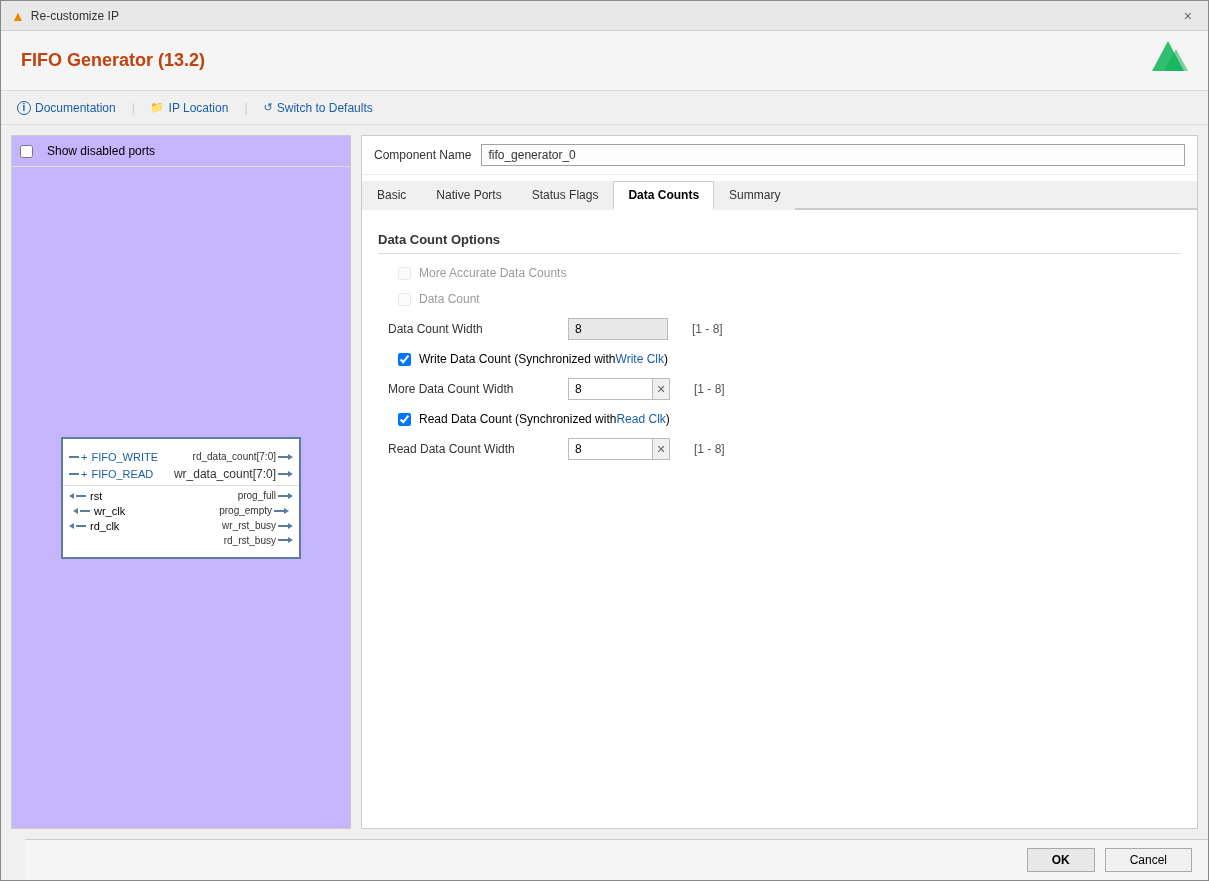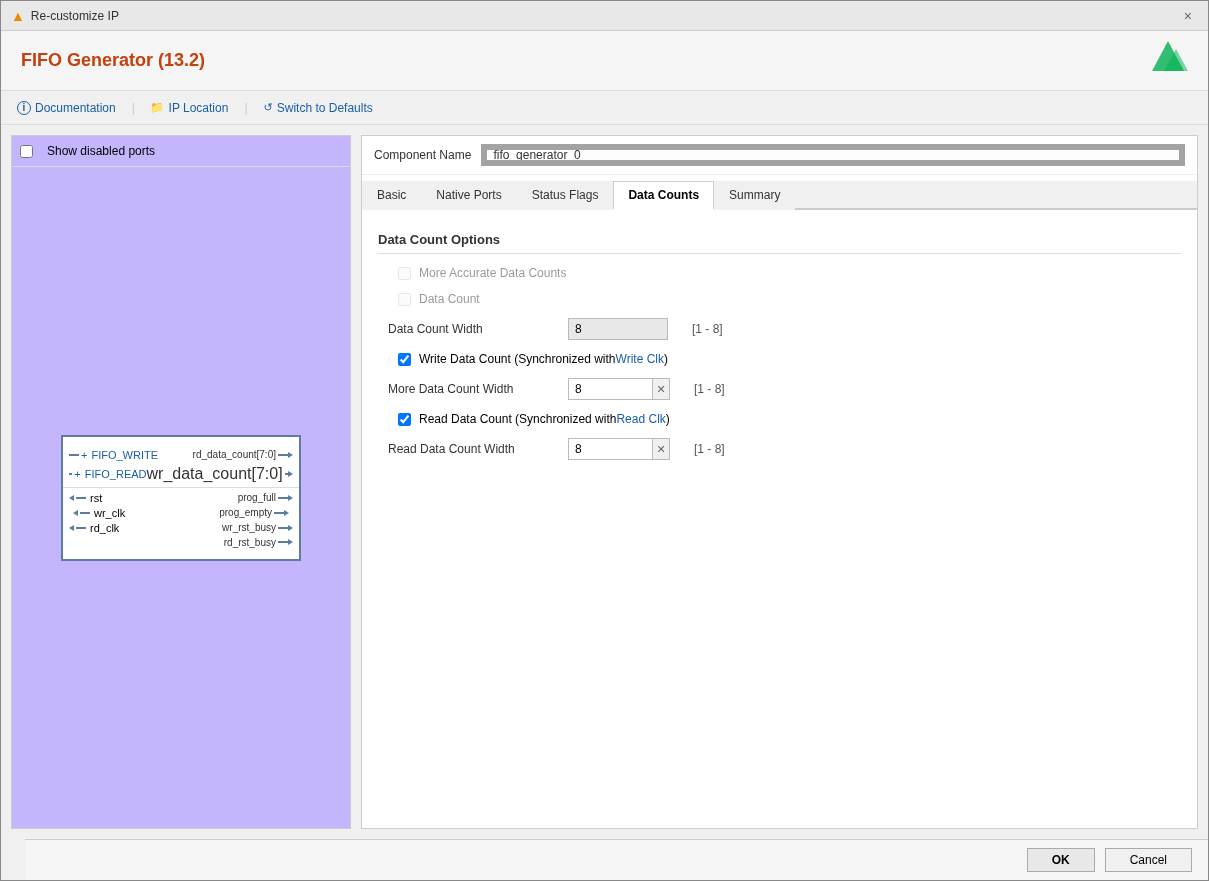--- a/index.html
+++ b/index.html
@@ -140,21 +140,21 @@
       gap: 10px;
     }
     .component-name-label {
       font-size: 12px;
       color: #333;
       white-space: nowrap;
     }
     .component-name-input {
       flex: 1;
       height: 22px;
-      border: 6px solid #a3a3a3;
+      border: 1px solid #a3a3a3;
       padding: 2px 6px;
       font-size: 12px;
       color: #333;
       background: #fdfdfd;
     }
 
     
     .tabs-bar {
       display: flex;
       border-bottom: 2px solid #ccc;
@@ -362,21 +362,21 @@
               <span style="color:#333; font-size:10px;">rd_data_count[7:0]</span>
               <span style="display:inline-block; width:10px; height:2px; background:#5c7da0; margin-left:2px;"></span>
               <span style="display:inline-block; width:0; height:0; border-top:3px solid transparent; border-bottom:3px solid transparent; border-left:5px solid #5c7da0;"></span>
             </div>
 
             <div style="display:flex; align-items:center; margin:4px 0; font-size:11px; padding:0 6px;">
               <span style="display:inline-block; width:10px; height:2px; background:#5c7da0; margin-right:2px;"></span>
               <span style="color:#1a5fa8; margin-right:4px;">+</span>
               <span style="color:#1a5fa8;">FIFO_READ</span>
               <span style="flex:1;"></span>
-              <span style="color:#333; font-size:16px;">wr_data_count[7:0]</span>
+              <span style="color:#333; font-size:12px;">wr_data_count[7:0]</span>
               <span style="display:inline-block; width:10px; height:2px; background:#5c7da0; margin-left:2px;"></span>
               <span style="display:inline-block; width:0; height:0; border-top:3px solid transparent; border-bottom:3px solid transparent; border-left:5px solid #5c7da0;"></span>
             </div>
 
             <div style="border-top:1px solid #ddd; margin:4px 0;"></div>
 
             <div style="display:flex; align-items:center; margin:3px 0; font-size:11px; padding:0 6px;">
               <span style="display:inline-block; width:0; height:0; border-top:3px solid transparent; border-bottom:3px solid transparent; border-right:5px solid #5c7da0; margin-right:2px;"></span>
               <span style="display:inline-block; width:10px; height:2px; background:#5c7da0; margin-right:4px;"></span>
               <span>rst</span>

